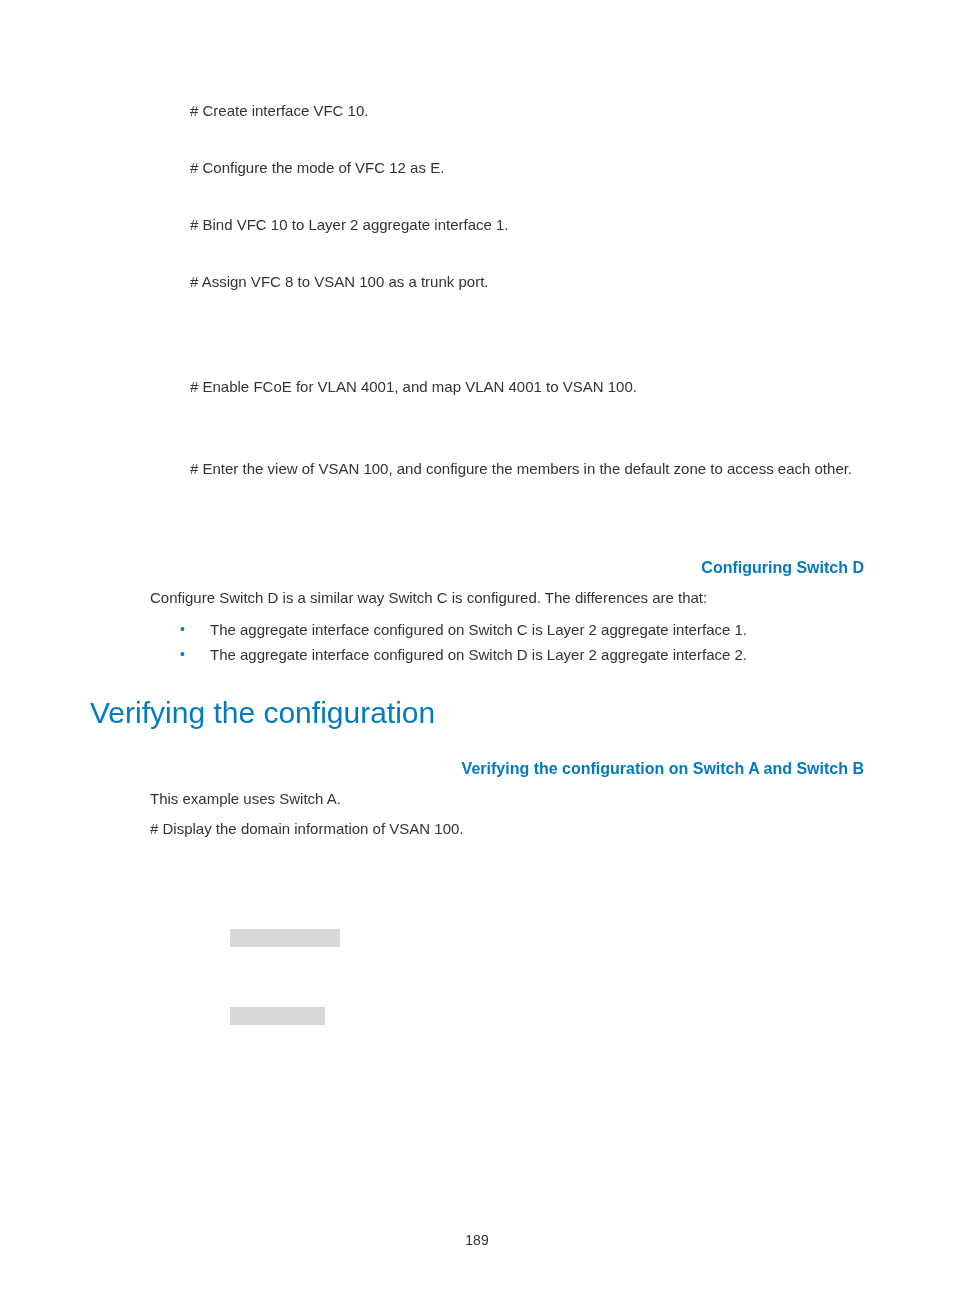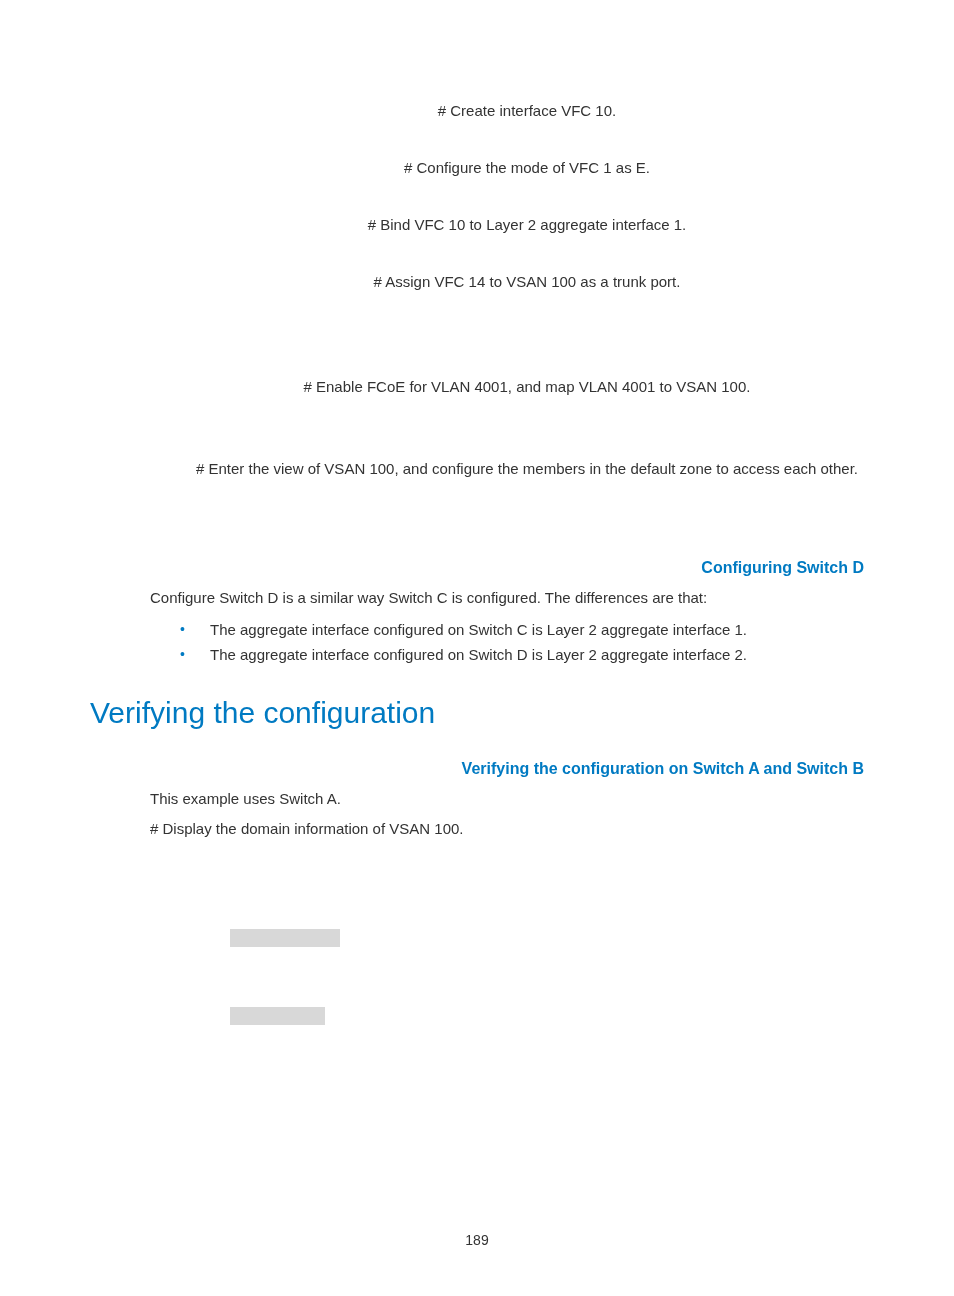--- a/index.html
+++ b/index.html
@@ -14,21 +14,20 @@
     position: relative;
     box-sizing: border-box;
   }
   .content {
     padding: 100px 90px 0 90px;
   }
   .step {
     margin: 0 0 10px 100px;
     font-size: 15px;
     line-height: 1.4;
-    text-align: center;
   }
   .step.gap {
     margin-top: 36px;
   }
   .step.biggap {
     margin-top: 84px;
   }
   .h3 {
     color: #007ac2;
     font-weight: bold;
@@ -88,23 +87,23 @@
     text-align: center;
     font-size: 14px;
     color: #333;
   }
 </style>
 </head>
 <body>
 
 <div class="content">
   <p class="step"># Create interface VFC 10.</p>
-  <p class="step gap"># Configure the mode of VFC 1 as E.</p>
+  <p class="step gap"># Configure the mode of VFC 12 as E.</p>
   <p class="step gap"># Bind VFC 10 to Layer 2 aggregate interface 1.</p>
-  <p class="step gap"># Assign VFC 14 to VSAN 100 as a trunk port.</p>
+  <p class="step gap"># Assign VFC 8 to VSAN 100 as a trunk port.</p>
   <p class="step biggap"># Enable FCoE for VLAN 4001, and map VLAN 4001 to VSAN 100.</p>
   <p class="step" style="margin-top:61px"># Enter the view of VSAN 100, and configure the members in the default zone to access each other.</p>
 
   <div class="h3" style="margin-top:80px">Configuring Switch D</div>
   <p class="body-line">Configure Switch D is a similar way Switch C is configured. The differences are that:</p>
   <ul class="bullets">
     <li>The aggregate interface configured on Switch C is Layer 2 aggregate interface 1.</li>
     <li>The aggregate interface configured on Switch D is Layer 2 aggregate interface 2.</li>
   </ul>
 

